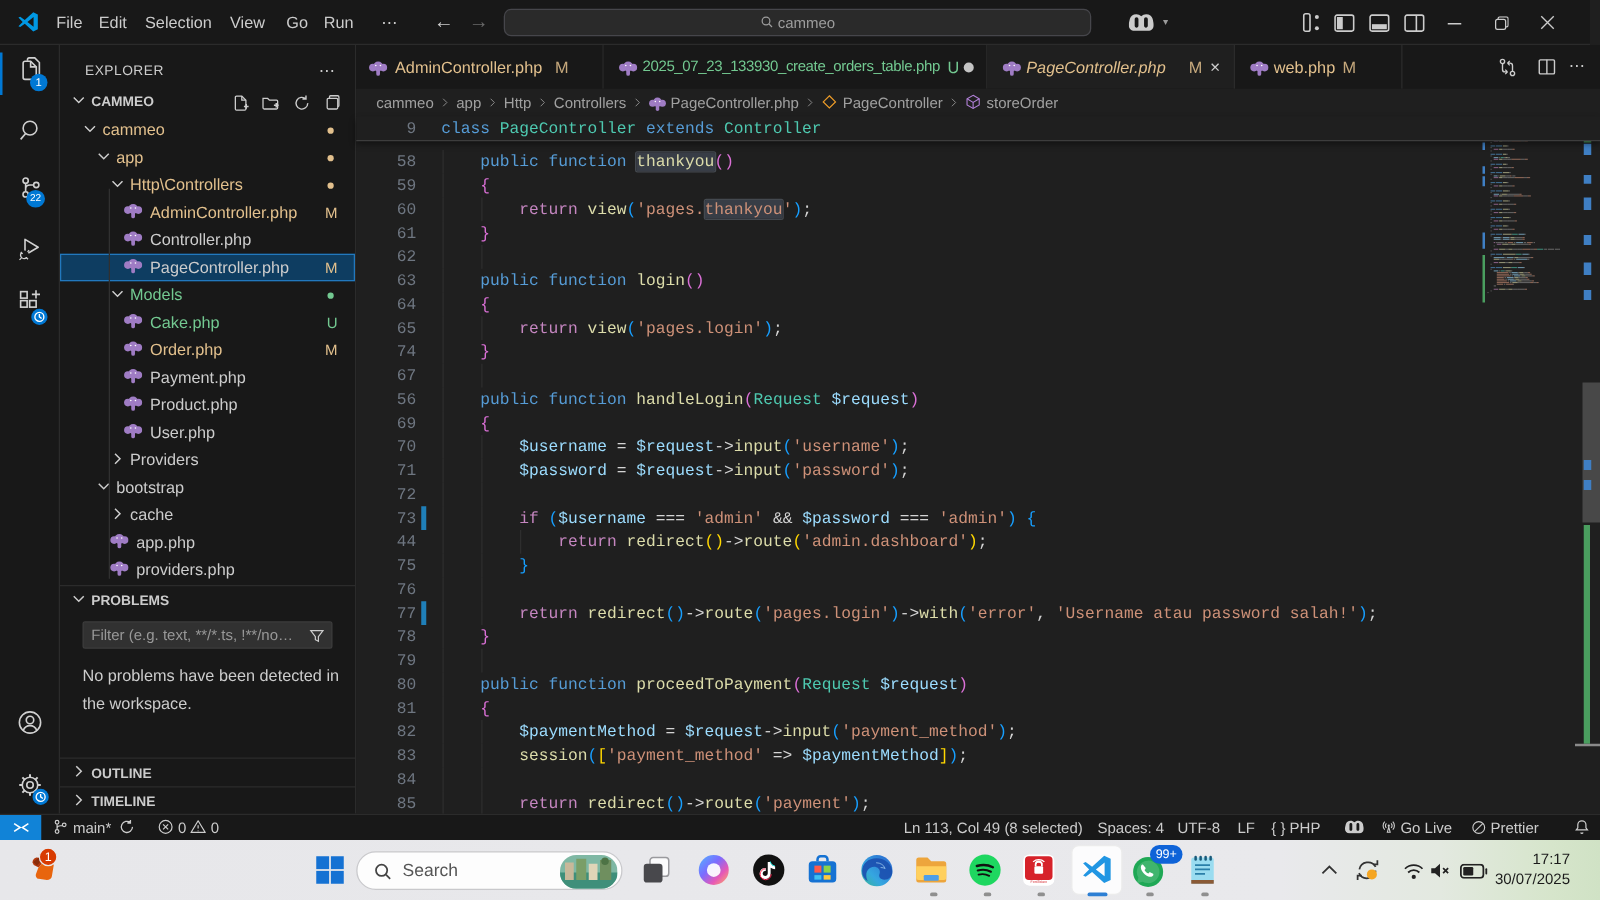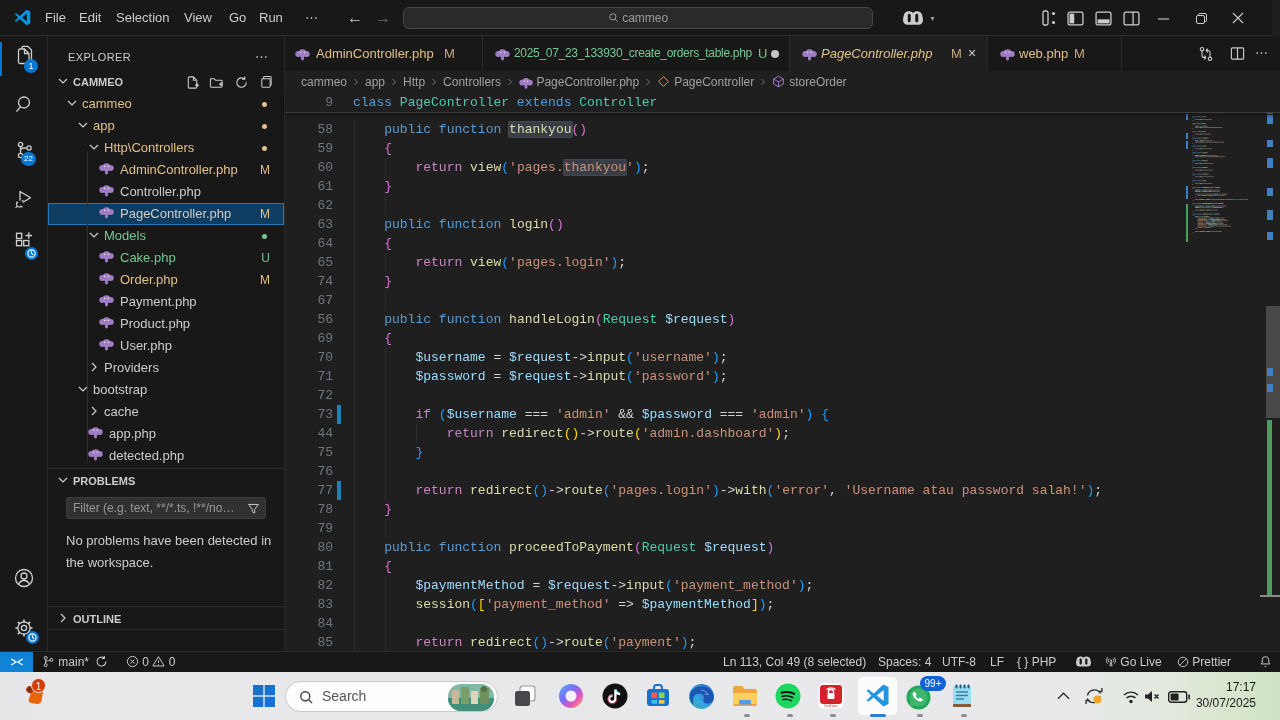--- a/index.html
+++ b/index.html
@@ -332,36 +332,39 @@
 <div class="srow" style="top:409px">
         <div class="abs" style="left:40px;top:0"><svg width="15" height="14" viewBox="0 0 32 30" style="vertical-align:-2px;margin-right:6px">
 <g fill="#9f7cc4">
               <circle cx="7" cy="13" r="6.5"></circle>
               <circle cx="25" cy="13" r="6.5"></circle>
               <circle cx="16" cy="11" r="8.5"></circle>
               <rect x="12.8" y="12" width="6.4" height="15" rx="3.2"></rect>
             </g>
 <circle cx="12" cy="9.5" r="1.4" fill="#fff"></circle>
             <circle cx="20" cy="9.5" r="1.4" fill="#fff"></circle>
-          </svg><span class="plain">detected.php</span></div>
+          </svg><span class="plain">providers.php</span></div>
       </div>
 <div class="abs" style="left:38.5px;top:115px;width:1px;height:312px;background:#303030"></div>
 <div class="abs" style="left:0;top:432px;width:236px;height:1px;background:#2b2b2b"></div>
 <div class="srow sechdr" style="top:434px;padding-left:7px"><svg width="16" height="16" viewBox="0 0 16 16" style="vertical-align:-3px">
           <path fill="none" stroke="#cccccc" stroke-width="1.2" d="M4 6 l4 4 4-4"></path>
         </svg><span style="margin-left:2px">PROBLEMS</span></div>
 <div class="abs" style="left:18px;top:461px;width:200px;height:22px;background:#313131;border:1px solid #3c3c3c;border-radius:2px;color:#989898;font-size:12px;line-height:20px;padding-left:6px;white-space:nowrap;overflow:hidden">Filter (e.g. text, **/*.ts, !**/no…<div class="abs" style="right:5px;top:3px"><svg width="13" height="13" viewBox="0 0 16 16" fill="none" stroke="#cccccc" stroke-width="1.2">
             <path d="M2 3 h12 L9.5 9 v4.5 l-3 -1.5 V9 z"></path>
           </svg></div></div>
 <div class="abs" style="left:18px;top:494px;width:210px;color:#cccccc;font-size:13px;line-height:22px">No problems have been detected in the workspace.</div>
 <div class="abs" style="left:0;top:570px;width:236px;height:1px;background:#2b2b2b"></div>
 <div class="srow sechdr" style="top:572px;padding-left:7px"><svg width="16" height="16" viewBox="0 0 16 16" style="vertical-align:-3px">
           <path fill="none" stroke="#cccccc" stroke-width="1.2" d="M6 4 l4 4 -4 4"></path>
         </svg><span style="margin-left:2px">OUTLINE</span></div>
 <div class="abs" style="left:0;top:593px;width:236px;height:1px;background:#2b2b2b"></div>
+<div class="srow sechdr" style="top:595px;padding-left:7px"><svg width="16" height="16" viewBox="0 0 16 16" style="vertical-align:-3px">
+          <path fill="none" stroke="#cccccc" stroke-width="1.2" d="M6 4 l4 4 -4 4"></path>
+        </svg><span style="margin-left:2px">TIMELINE</span></div>
     </div>
 <div id="editor"></div>
     <div id="tabs"></div>
 <div class="tab" style="left:285px;top:36px;width:198px;background:#181818">
       <span style="position:absolute;left:10px;top:2px"><svg width="15" height="14" viewBox="0 0 32 30" style="vertical-align:-2px">
 <g fill="#9f7cc4">
             <circle cx="7" cy="13" r="6.5"></circle>
             <circle cx="25" cy="13" r="6.5"></circle>
             <circle cx="16" cy="11" r="8.5"></circle>
             <rect x="12.8" y="12" width="6.4" height="15" rx="3.2"></rect>

